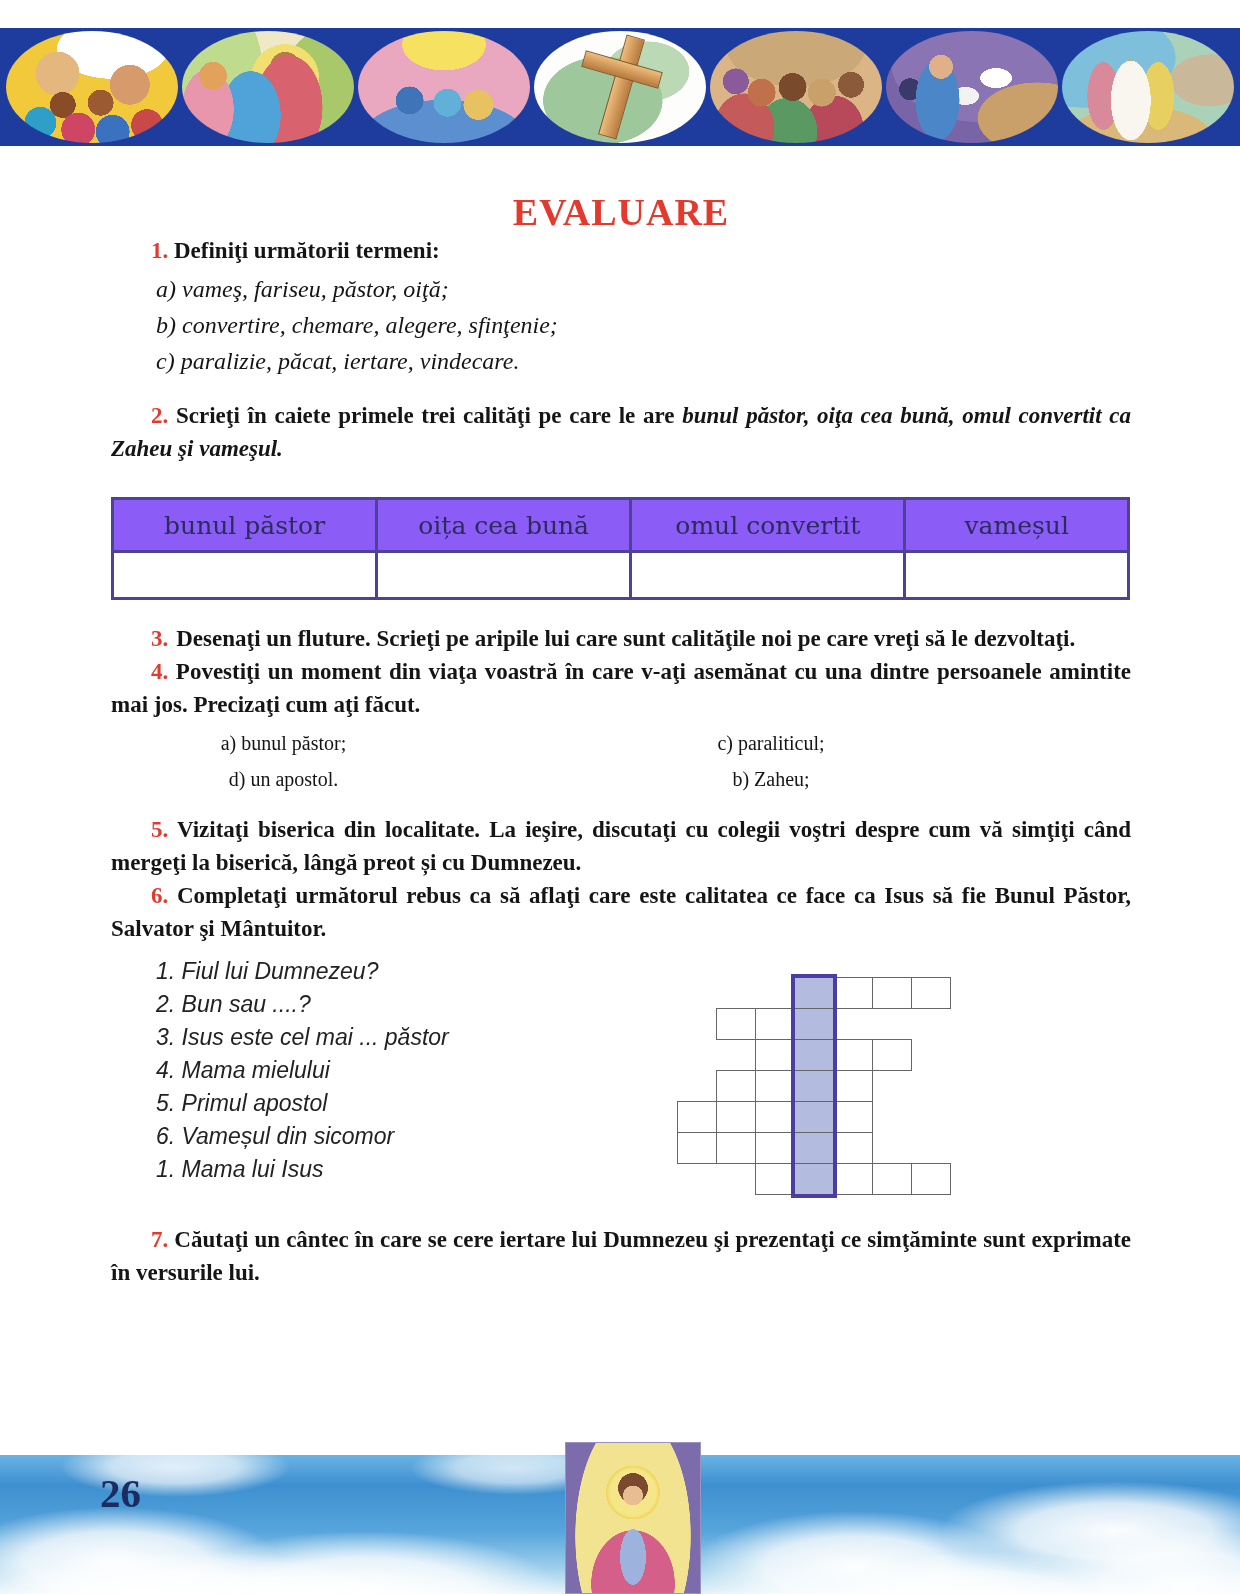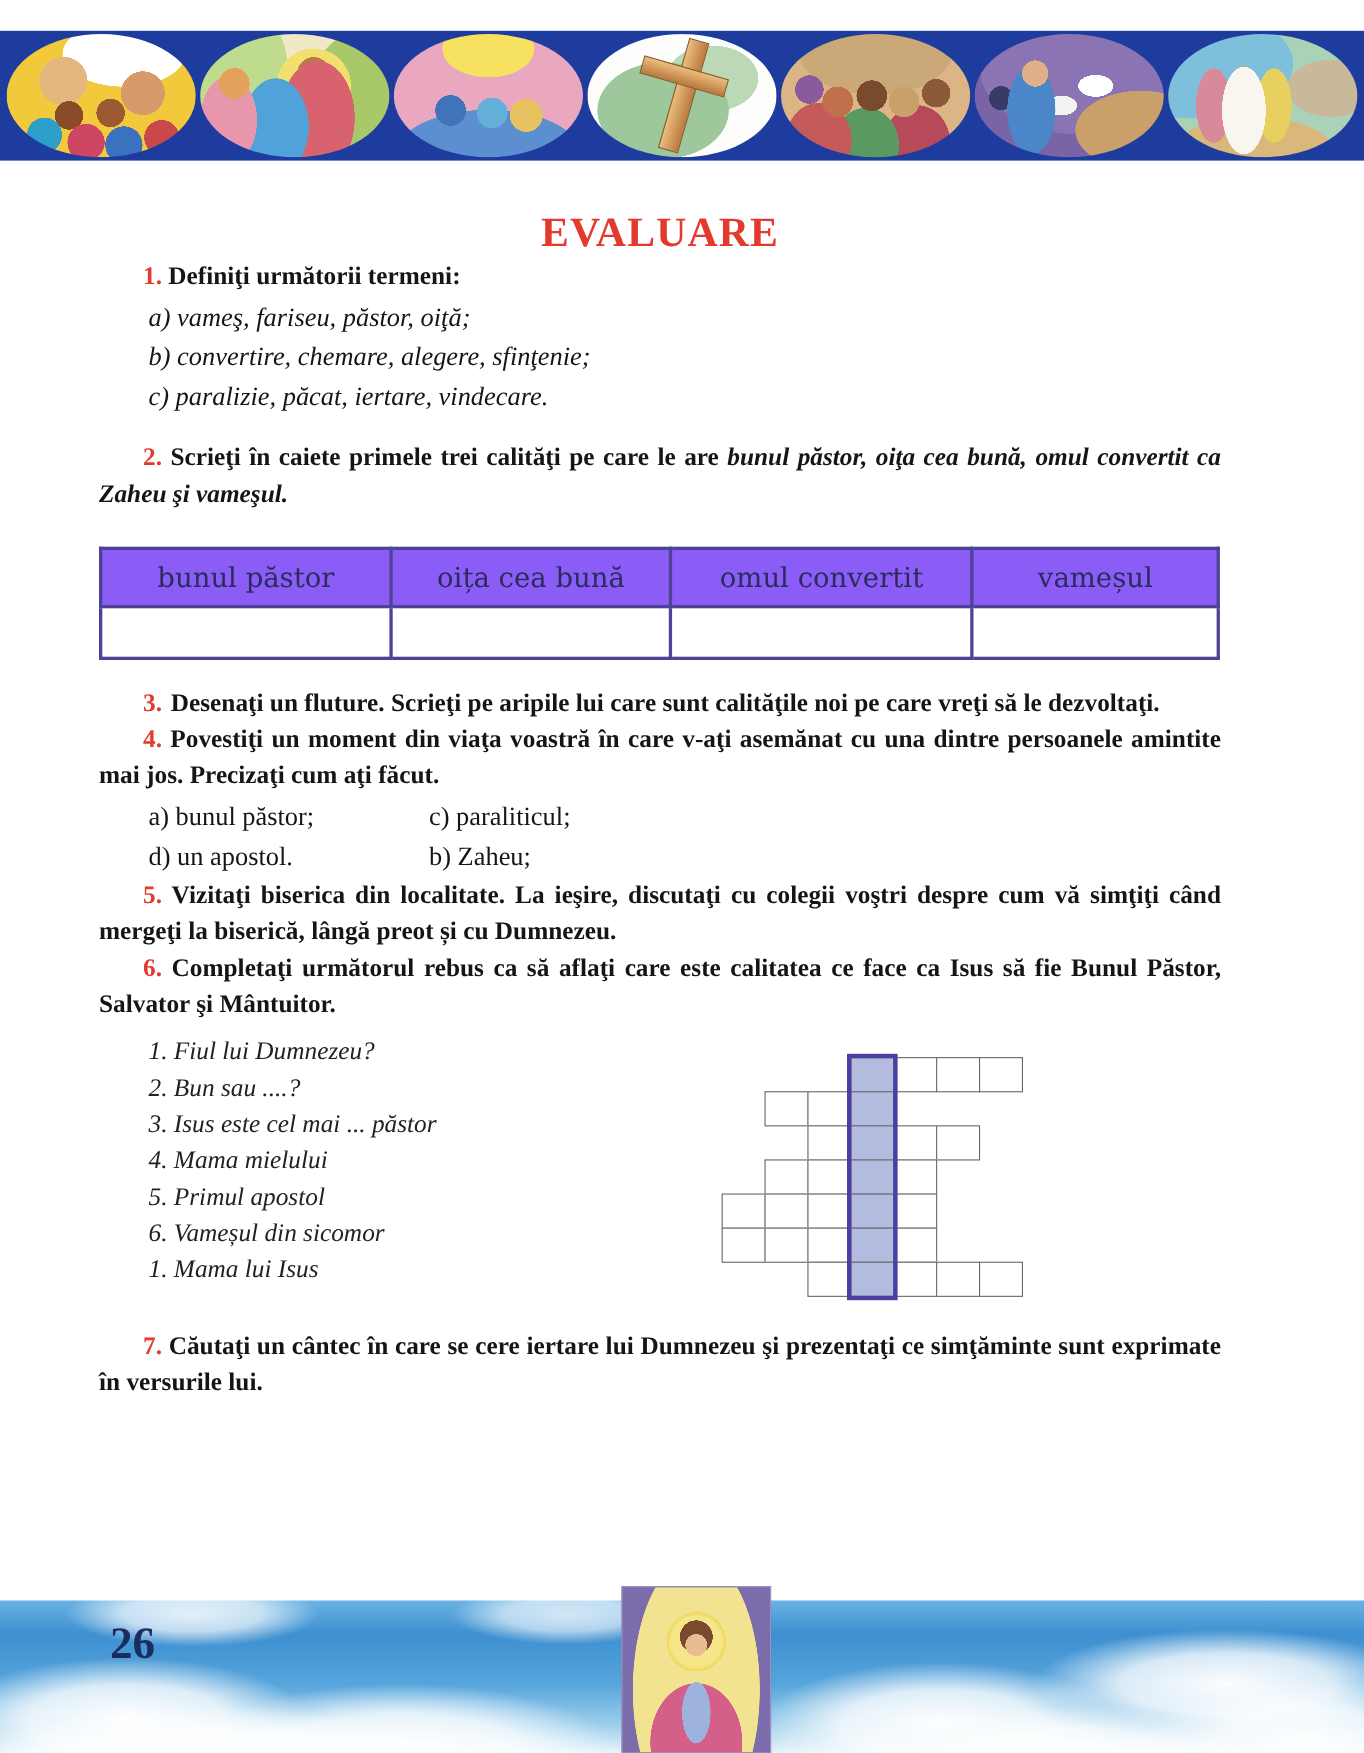--- a/index.html
+++ b/index.html
@@ -72,21 +72,21 @@
     radial-gradient(ellipse 20px 40px at 40% 62%, #f8f6ee 0 99%, transparent 100%),
     radial-gradient(circle 9px at 40% 34%, #caa06a 0 99%, transparent 100%),
     radial-gradient(ellipse 16px 34px at 24% 58%, #d8899a 0 99%, transparent 100%),
     radial-gradient(ellipse 16px 34px at 56% 58%, #e8d060 0 99%, transparent 100%),
     radial-gradient(ellipse 72px 30px at 45% 94%, #d9b87a 0 99%, transparent 100%),
     radial-gradient(ellipse 40px 26px at 86% 44%, #c9b89a 0 99%, transparent 100%),
     radial-gradient(ellipse 90px 50px at 14% 24%, #7ec0dc 0 99%, transparent 100%),
     #a9d2b9;}
 
   
-  .content{position:absolute;top:146px;left:90px;width:1020px;}
+  .content{position:absolute;top:146px;left:111px;width:1020px;}
   .title{margin-top:44px;text-align:center;font-size:38px;font-weight:bold;
          letter-spacing:1px;color:#e23b2e;}
   .num{color:#e23b2e;font-weight:bold;}
   p.ex{margin:0;text-indent:40px;font-size:23px;line-height:33px;font-weight:bold;
        text-align:justify;} .mt22{margin-top:22px;} .mt24{margin-top:24px;}
   .mt26{margin-top:26px;}
   .ex1-items{margin:4px 0 0 45px;font-size:24px;font-style:italic;line-height:36px;}
   .ital{font-style:italic;}
 
   
@@ -94,26 +94,26 @@
   table.qual th{background:#8b5cf6;color:#2b2b5e;font-weight:normal;font-size:25px;
       font-family:"DejaVu Serif", serif;border:3px solid #4e4296;height:48px;}
   table.qual td{border:3px solid #4e4296;height:42px;background:#fff;}
 
   
   .ex3-row{display:flex;margin-top:22px;font-size:23px;line-height:33px;font-weight:bold;}
   .ex3-row .num{flex:0 0 auto;margin-left:40px;margin-right:8px;}
   .ex3-row .txt{text-align:justify;width:940px;}
 
   
-  .opts{margin:4px 0 0 45px;display:grid;grid-template-columns:255px auto;
-        font-size:24px;line-height:36px;}
+  .opts{margin:4px 0 16px 45px;display:grid;grid-template-columns:255px auto;
+        font-size:20px;line-height:36px;text-align:center;}
 
   
   .rebus{position:relative;margin-top:10px;height:252px;}
-  .clues{margin-left:45px;font-family:Liberation Serif, serif;font-style:italic;
+  .clues{margin-left:45px;font-family:Liberation Sans, sans-serif;font-style:italic;
          font-size:23px;line-height:33px;color:#222;}
   .cw{position:absolute;left:566px;top:22px;width:274px;height:218px;}
   .cw-cell{position:absolute;width:40px;height:32px;border:1px solid #666;
            background:#fff;box-sizing:border-box;}
   .cw-cell.hl{background:#b3bbdf;}
   .cw-overlay{position:absolute;border:4px solid #4a3fa0;box-sizing:border-box;z-index:2;}
 
   
   .footer{position:absolute;left:0;bottom:0;width:1240px;height:139px;
     background:linear-gradient(180deg,#6ab3e4 0%,#3d8fd0 22%,#57a5dc 55%,#9fd0ec 82%,#e8f5fb 100%);}

